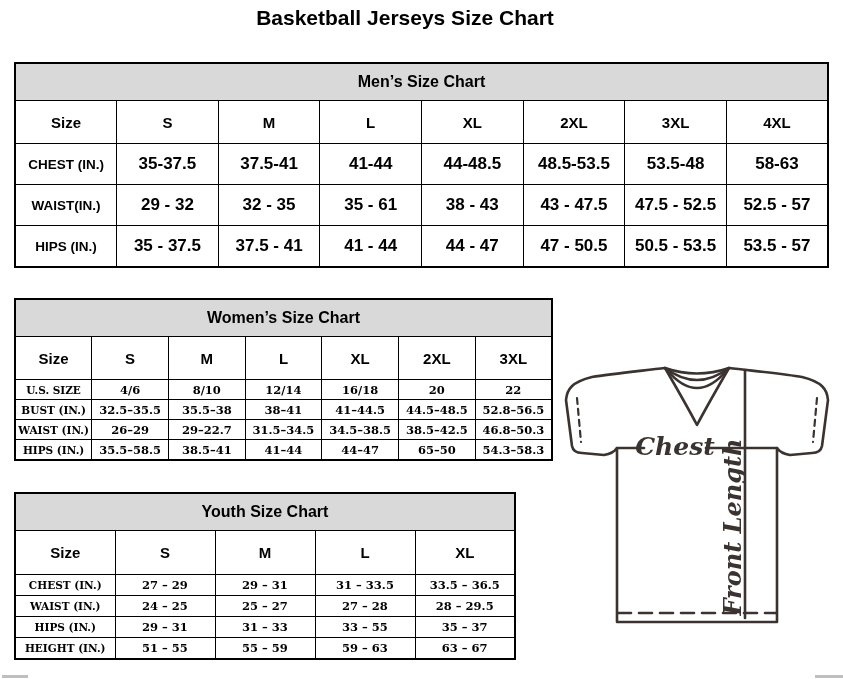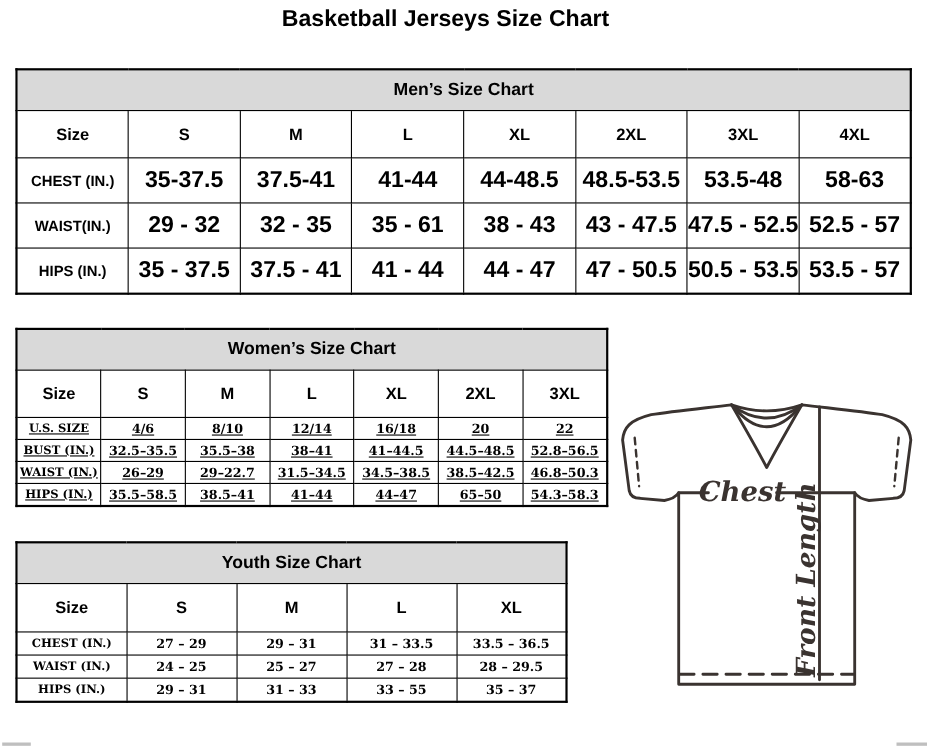--- a/index.html
+++ b/index.html
@@ -17,27 +17,27 @@
 
   table{border-collapse:collapse;table-layout:fixed;width:100%;
         border:2px solid #000;text-align:center;font-weight:bold;}
   th,td{border:1.5px solid #000;padding:0;overflow:hidden;white-space:nowrap;}
 
   .title-cell{background:#d9d9d9;font-size:16px;height:36px;}
 
   
   #mens-wrap .size-cell{height:42px;font-size:15px;}
   #mens-wrap .row-label{font-size:13.5px;}
-  #mens-wrap tbody td{height:40px;font-size:21px;}
+  #mens-wrap tbody td{height:40px;font-size:17px;}
   #mens-wrap .col-first{width:120px;}
 
   
   #womens-wrap .size-cell{height:42px;font-size:15px;}
   #womens-wrap tbody th,#womens-wrap tbody td{
-    height:19px;font-family:"DejaVu Serif",serif;font-size:11.5px;text-decoration:underline;}
+    height:19px;font-family:"DejaVu Serif",serif;font-size:11.5px;}
   #womens-wrap .row-label{font-size:10.5px;}
   #womens-wrap .col-first{width:84px;}
 
   
   #youth-wrap .size-cell{height:43px;font-size:15px;}
   #youth-wrap tbody th,#youth-wrap tbody td{
     height:20px;font-family:"DejaVu Serif",serif;font-size:11.5px;}
   #youth-wrap .row-label{font-size:10.5px;}
   #youth-wrap .col-first{width:123px;}
 
@@ -190,20 +190,27 @@
           <td>25 – 27</td>
           <td>27 – 28</td>
           <td>28 – 29.5</td>
         </tr>
         <tr>
           <th class="row-label">HIPS (IN.)</th>
           <td>29 – 31</td>
           <td>31 – 33</td>
           <td>33 – 55</td>
           <td>35 – 37</td>
+        </tr>
+        <tr>
+          <th class="row-label">HEIGHT (IN.)</th>
+          <td>51 – 55</td>
+          <td>55 – 59</td>
+          <td>59 – 63</td>
+          <td>63 – 67</td>
         </tr>
       </tbody>
     </table>
 </div>
 
 <svg class="diagram" viewBox="0 0 280 300">
   <g fill="none" stroke="#3a3330" stroke-width="2.6" stroke-linejoin="round" stroke-linecap="round">
 
     <path fill="#ffffff" d="M105,6
          C80,9 50,12 32,15

